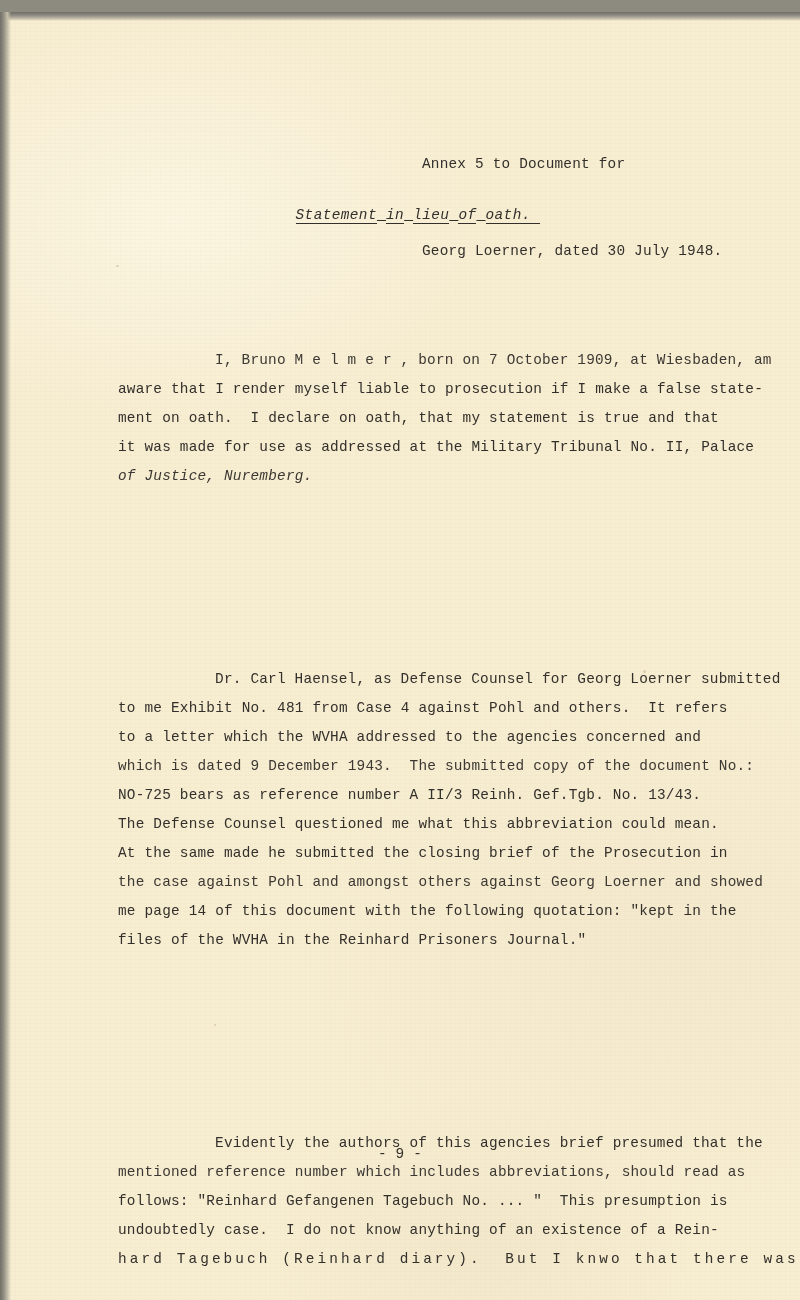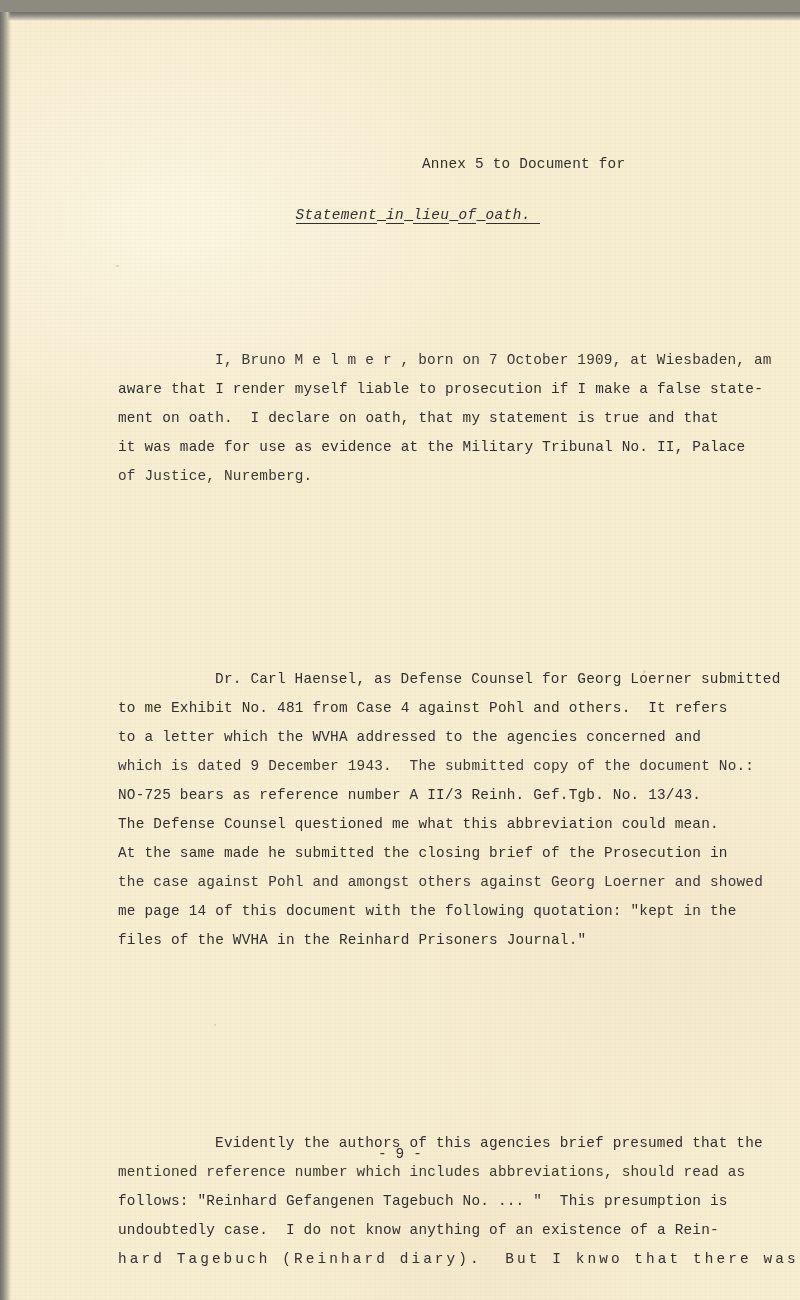--- a/index.html
+++ b/index.html
@@ -124,34 +124,35 @@
   <div class="scan-edge-left"></div>
   <div class="paper-grain"></div>
 
   <div class="speck" style="left:116px; top:253px; width:3px; height:2px;"></div>
   <div class="speck" style="left:628px; top:376px; width:2px; height:2px;"></div>
   <div class="speck" style="left:643px; top:658px; width:3px; height:3px;"></div>
   <div class="speck" style="left:214px; top:1012px; width:2px; height:2px;"></div>
 
   <div class="header-block typed">
     <div>Annex 5 to Document for</div>
+    <div>Georg Loerner, dated 30 July 1948.</div>
   </div>
 
   <div class="title-block typed">
     <span class="doc-title"><span style="border-bottom: 1px solid rgb(51, 48, 44);">S</span><span style="border-bottom: 1px solid rgb(51, 48, 44);">t</span><span style="border-bottom: 1px solid rgb(51, 48, 44);">a</span><span style="border-bottom: 1px solid rgb(51, 48, 44);">t</span><span style="border-bottom: 1px solid rgb(51, 48, 44);">e</span><span style="border-bottom: 1px solid rgb(51, 48, 44);">m</span><span style="border-bottom: 1px solid rgb(51, 48, 44);">e</span><span style="border-bottom: 1px solid rgb(51, 48, 44);">n</span><span style="border-bottom: 1px solid rgb(51, 48, 44);">t</span><span style="text-decoration: underline; text-decoration-skip-ink: none;"> </span><span style="border-bottom: 1px solid rgb(51, 48, 44);">i</span><span style="border-bottom: 1px solid rgb(51, 48, 44);">n</span><span style="text-decoration: underline; text-decoration-skip-ink: none;"> </span><span style="border-bottom: 1px solid rgb(51, 48, 44);">l</span><span style="border-bottom: 1px solid rgb(51, 48, 44);">i</span><span style="border-bottom: 1px solid rgb(51, 48, 44);">e</span><span style="border-bottom: 1px solid rgb(51, 48, 44);">u</span><span style="text-decoration: underline; text-decoration-skip-ink: none;"> </span><span style="border-bottom: 1px solid rgb(51, 48, 44);">o</span><span style="border-bottom: 1px solid rgb(51, 48, 44);">f</span><span style="text-decoration: underline; text-decoration-skip-ink: none;"> </span><span style="border-bottom: 1px solid rgb(51, 48, 44);">o</span><span style="border-bottom: 1px solid rgb(51, 48, 44);">a</span><span style="border-bottom: 1px solid rgb(51, 48, 44);">t</span><span style="border-bottom: 1px solid rgb(51, 48, 44);">h</span><span style="border-bottom: 1px solid rgb(51, 48, 44);">.</span><span style="border-bottom: 1px solid rgb(51, 48, 44);"> </span></span>
   </div>
 
   <div class="body-block typed">
 
     <p class="para">
       <span class="indent"></span><span style="color: rgb(60, 56, 51);">I, Bruno M e l m e r , born on 7 October 1909, at Wiesbaden, am</span>
 <span>aware that I render myself liable to prosecution if I make a false state-</span>
 <span>ment on oath.  I declare on oath, that my statement is true and that</span>
-<span>it was made for use as evidence at the Military Tribunal No. II, Palace</span>
-<span style="color: rgb(60, 56, 51);">of Justice, Nuremberg.</span>
+<span>it was made for use as addressed at the Military Tribunal No. II, Palace</span>
+<span style="color: rgb(60, 56, 51); font-style: italic;">of Justice, Nuremberg.</span>
     </p>
 
     <p class="para">
       <span class="indent"></span><span>Dr. Carl Haensel, as Defense Counsel for Georg Loerner submitted</span>
 <span>to me Exhibit No. 481 from Case 4 against Pohl and others.  It refers</span>
 <span>to a letter which the WVHA addressed to the agencies concerned and</span>
 <span style="color: rgb(60, 56, 51);">which is dated 9 December 1943.  The submitted copy of the document No.:</span>
 <span>NO-725 bears as reference number A II/3 Reinh. Gef.Tgb. No. 13/43.</span>
 <span>The Defense Counsel questioned me what this abbreviation could mean.</span>
 <span>At the same made he submitted the closing brief of the Prosecution in</span>

